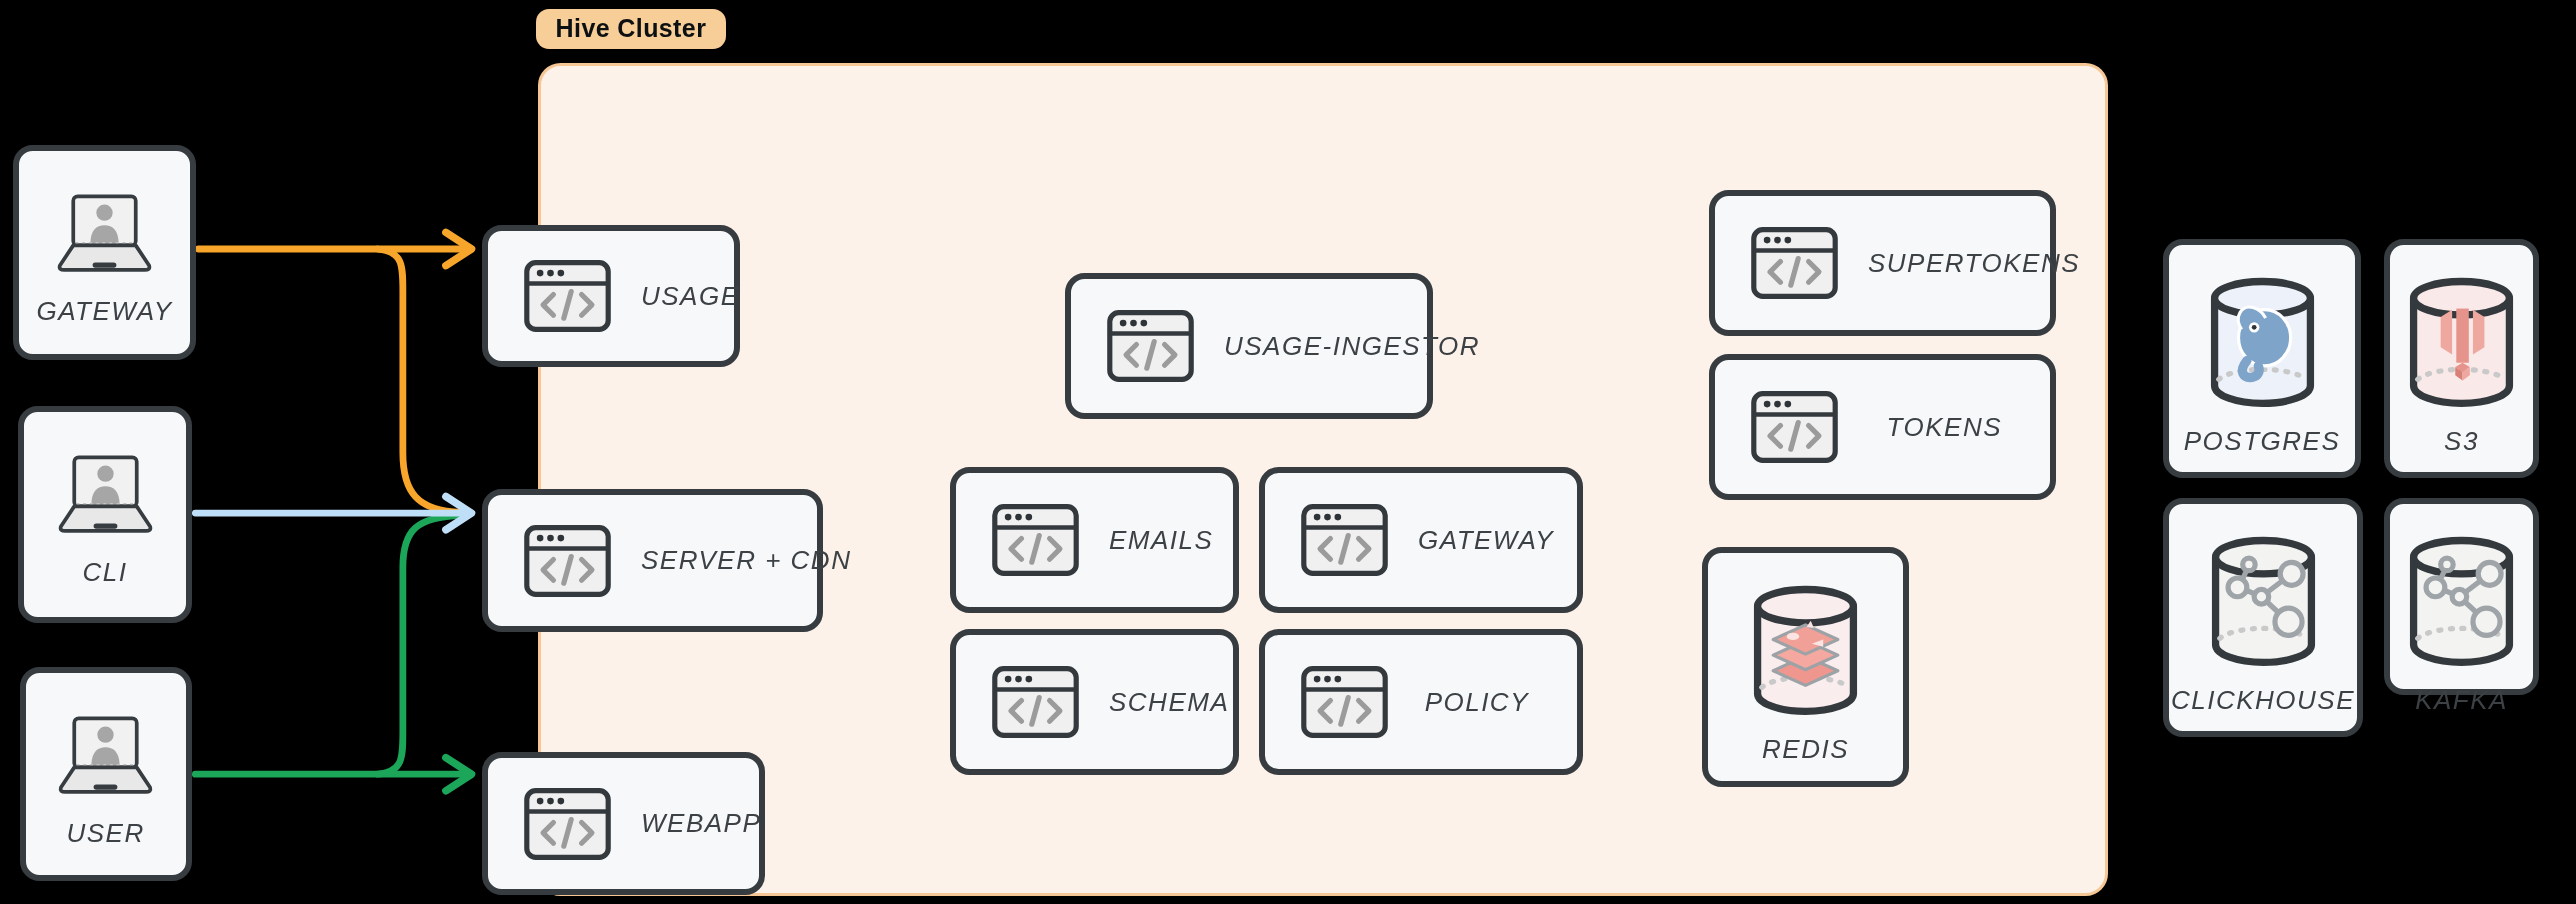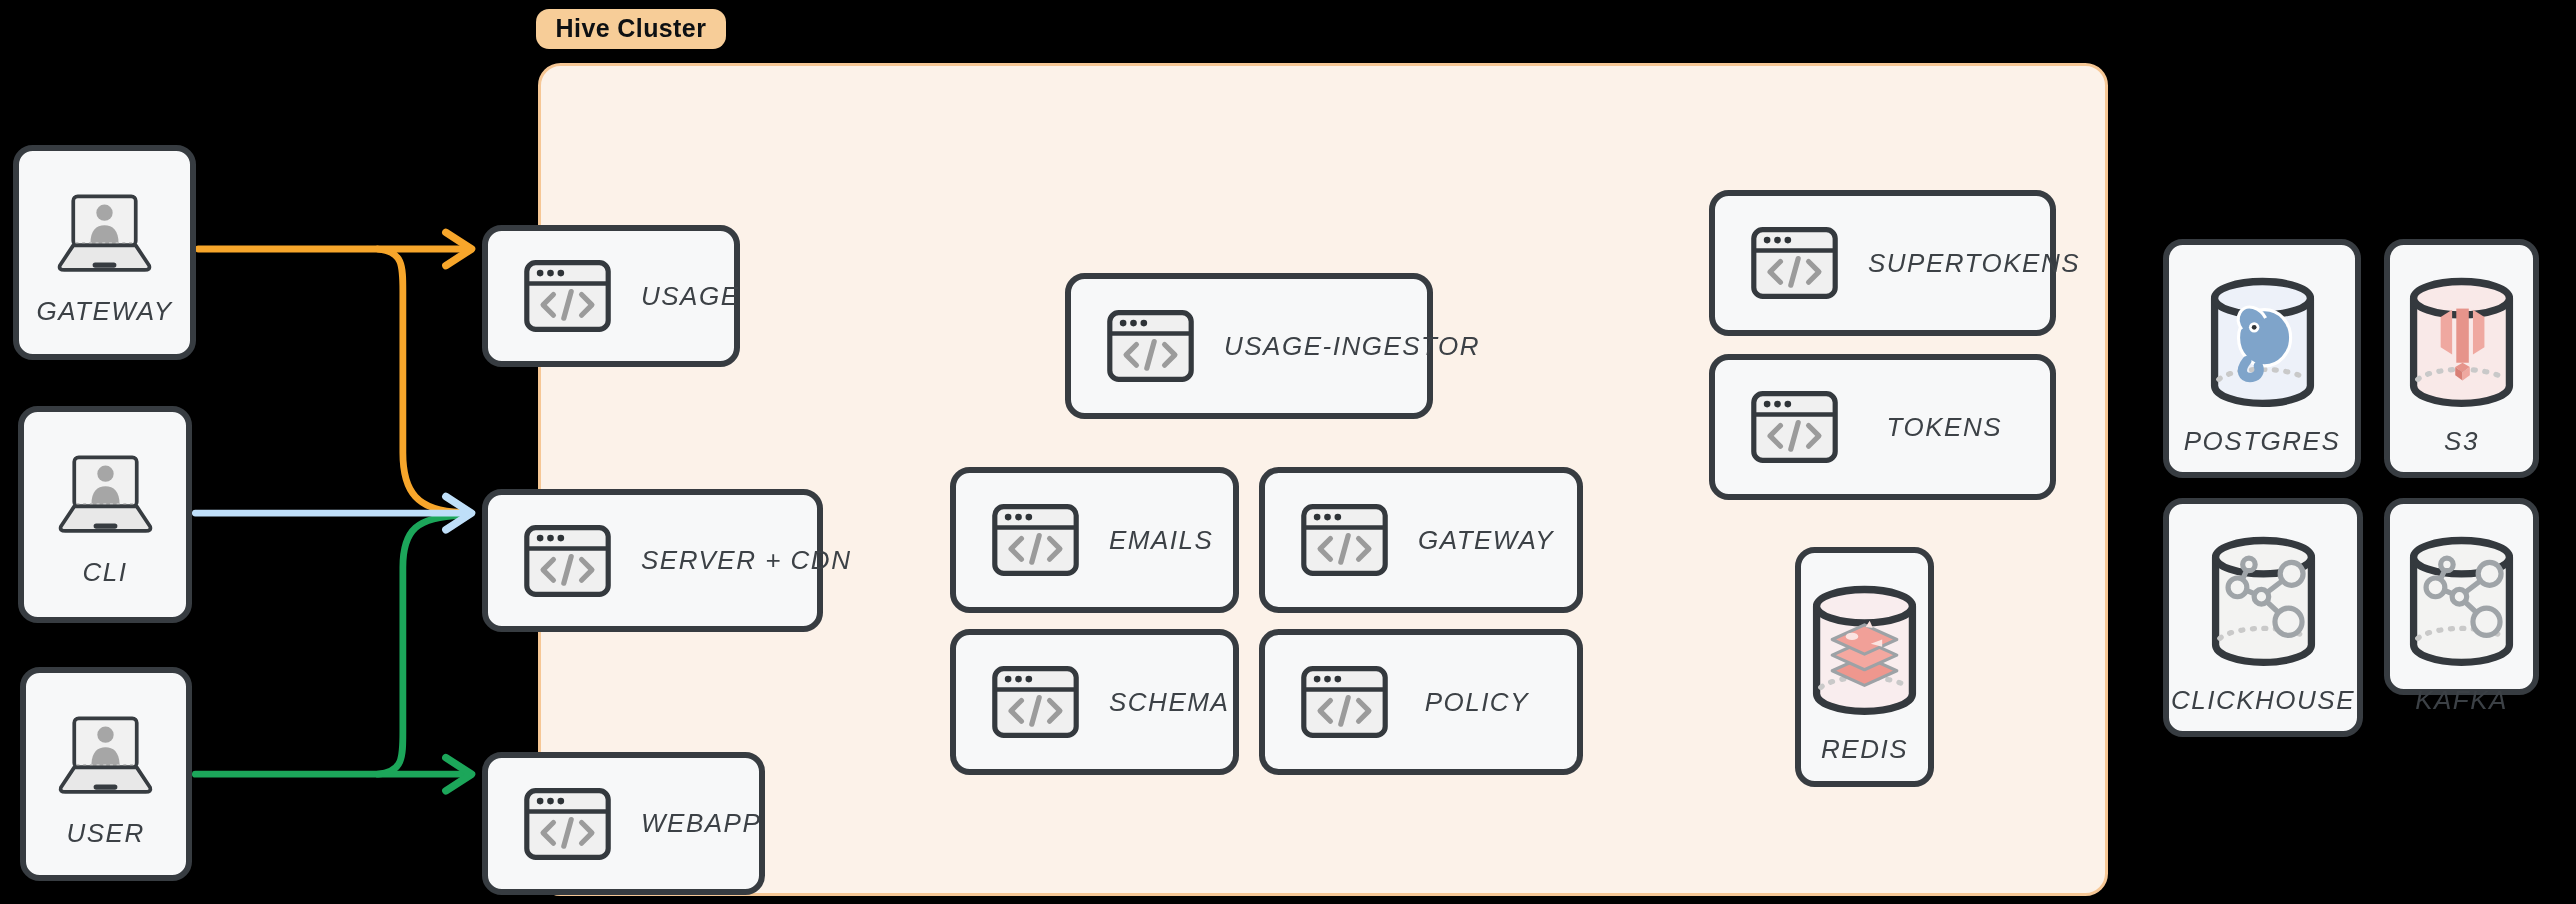--- a/index.html
+++ b/index.html
@@ -162,21 +162,21 @@
       </svg>
     <div class="svc-label">SUPERTOKENS</div>
   </div>
   <div class="card svc label-right" style="left:1709px;top:306px;width:347px;height:146px">
     <svg class="codewin-icon" viewBox="0 0 120 100">
         <use href="#sym-codewin"></use>
       </svg>
     <div class="svc-label">TOKENS</div>
   </div>
 
-  <div class="card store" style="left:1795px;top:547px;width:139px;height:240px">
+  <div class="card store" style="left:1702px;top:547px;width:207px;height:240px">
     <svg class="cyl-icon" viewBox="0 0 120 140" style="--cyl-fill:#F9EDEE">
       <use href="#sym-cyl"></use>
       <g>
         <path d="M29 88 L60 74 L91 88 L60 102 Z" fill="#EF978E" stroke="#9DA2A6" stroke-width="3" stroke-linejoin="round"></path>
         <path d="M29 73 L60 59 L91 73 L60 87 Z" fill="#F4A8A0" stroke="#9DA2A6" stroke-width="3" stroke-linejoin="round"></path>
         <path d="M29 58 L60 44 L91 58 L60 72 Z" fill="#F1A098" stroke="#9DA2A6" stroke-width="3" stroke-linejoin="round"></path>
         <ellipse cx="48" cy="55" rx="6" ry="3.5" fill="#FBE4E1"></ellipse>
         <path d="M66 62 L77 58 L77 65 Z" fill="#FBE4E1"></path>
         <path d="M61 46 L65 40 L68 47 Z" fill="#FBE4E1"></path>
       </g>

